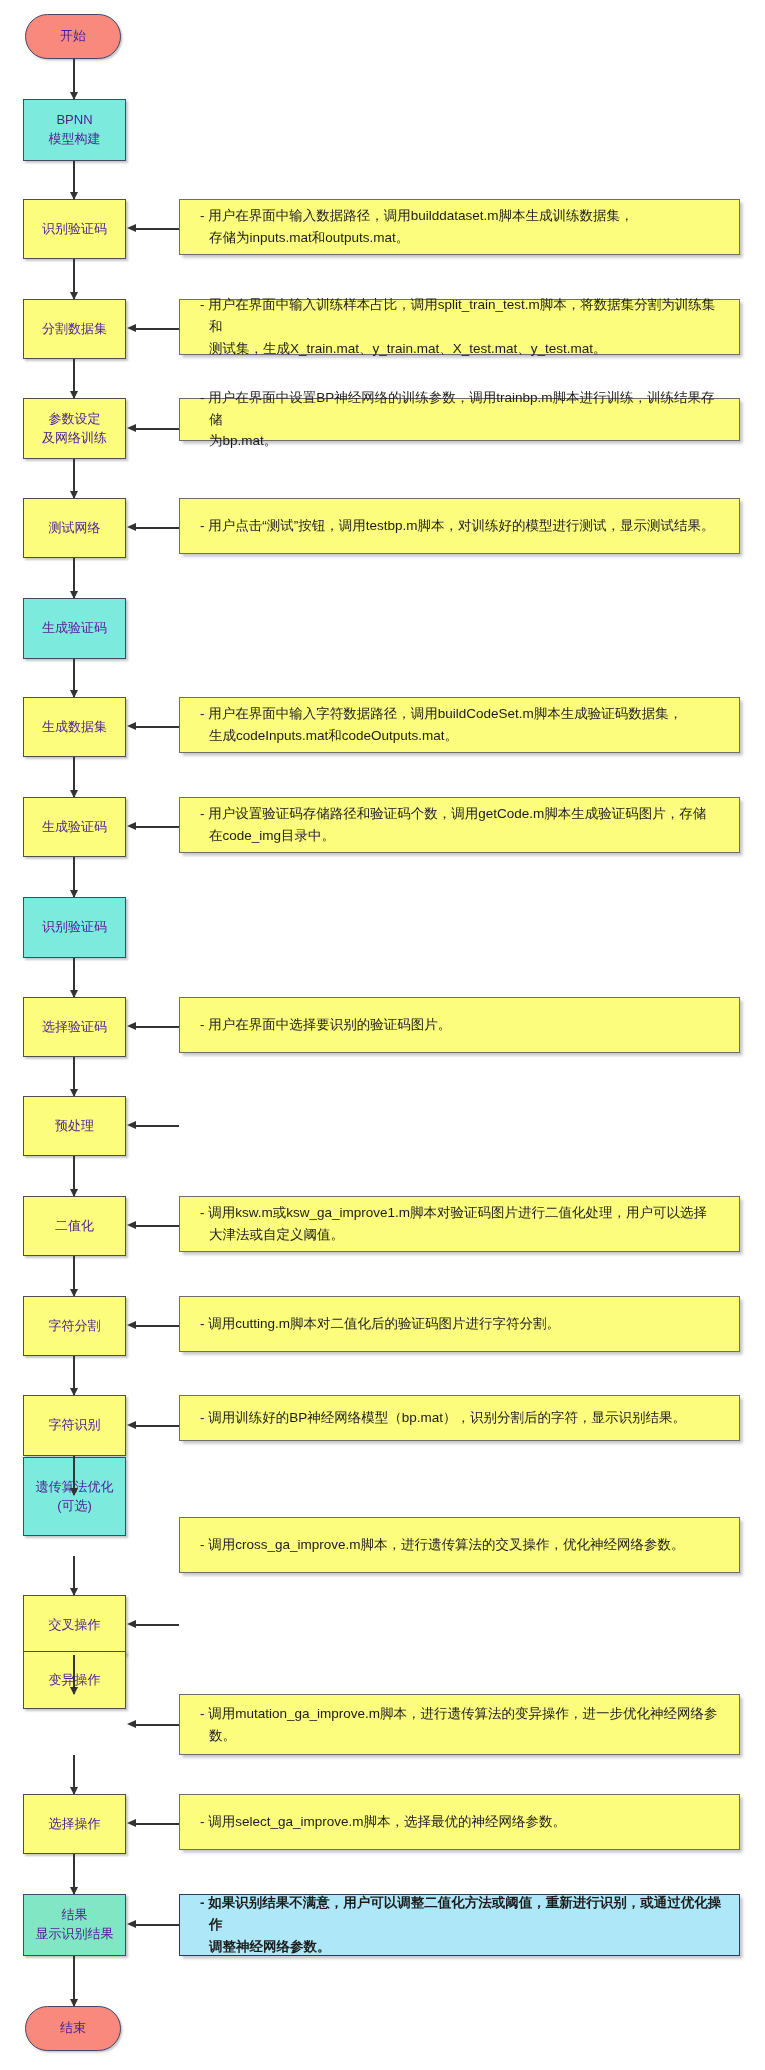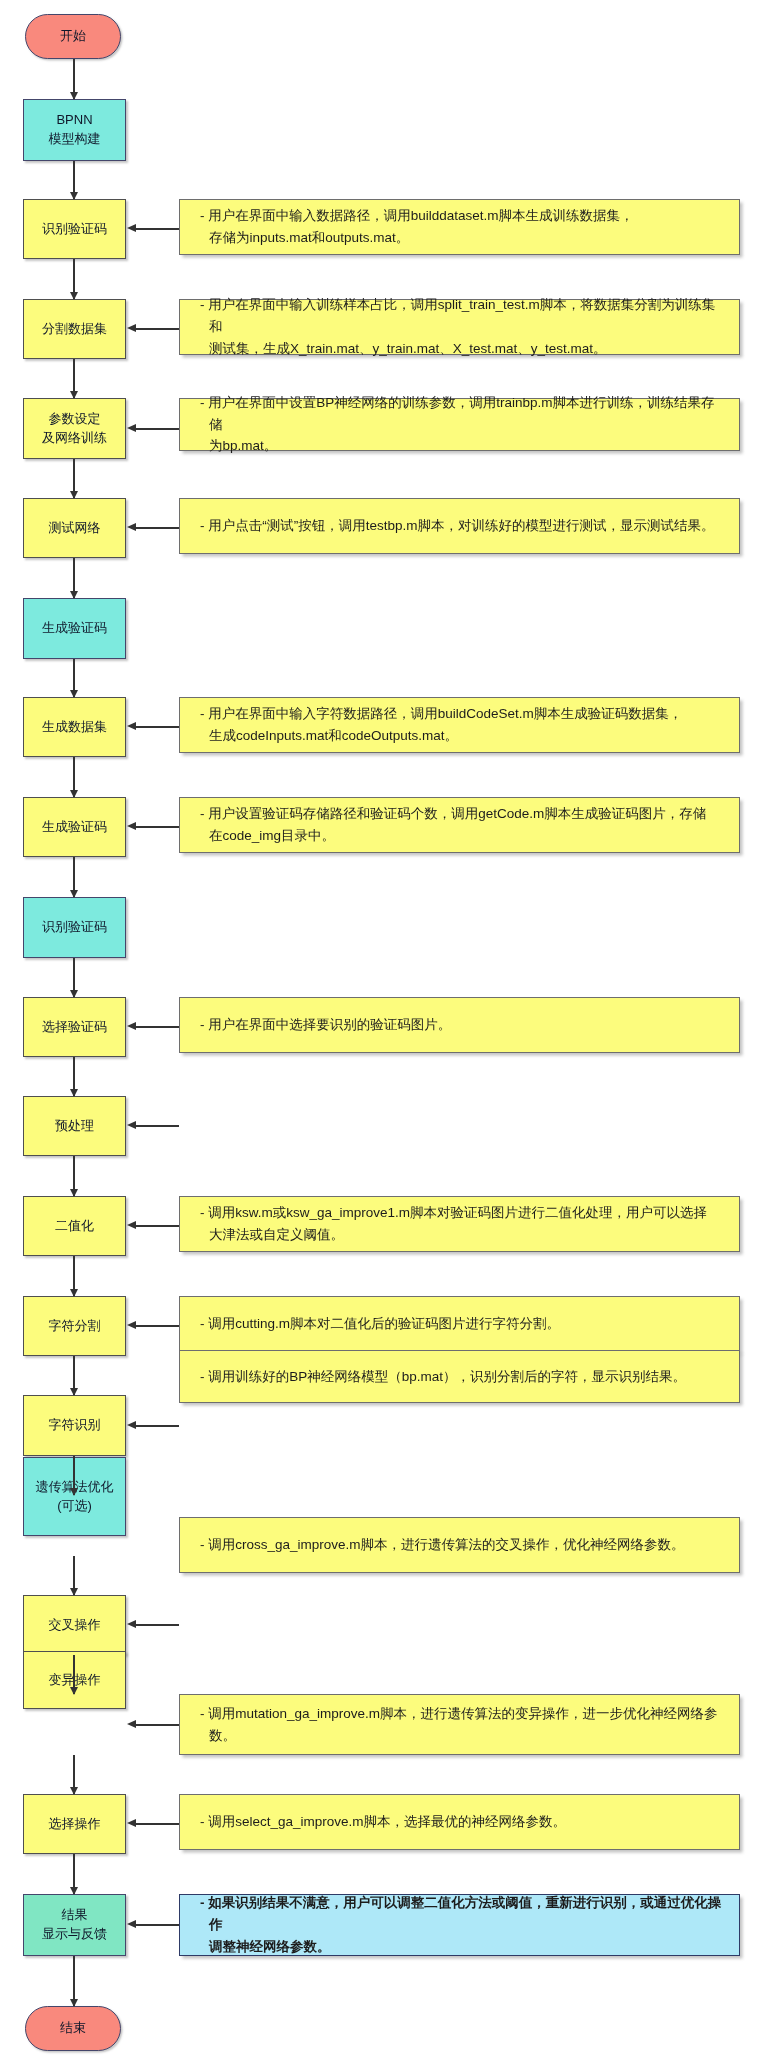--- a/index.html
+++ b/index.html
@@ -42,21 +42,21 @@
   .node.terminal {
     left: 25px; width: 96px; height: 45px;
     border-radius: 23px;
     background: var(--terminal-fill);
     border-color: var(--accent-border);
   }
   .nlabel {
     white-space: pre-line;
     font-size: 13px;
     line-height: 1.45;
-    color: #0f172a;
+    color: #4c1d95;
   }
   .note {
     position: absolute;
     left: 179px;
     width: 561px;
     height: 56px;
     box-sizing: border-box;
     background: var(--step-fill);
     border: 1px solid var(--note-border);
     box-shadow: 2.5px 2.5px 3px rgba(120,120,120,0.45);
@@ -172,35 +172,35 @@
     <span class="nlabel">交叉操作</span>
   </div>
   <div class="node" style="top:1651px;height:58px">
     <span class="nlabel">变异操作</span>
   </div>
   <div class="node" style="top:1794px">
     <span class="nlabel">选择操作</span>
   </div>
   <div class="node result" style="top:1894px;height:62px">
     <span class="nlabel">结果
-显示与反馈</span>
+显示识别结果</span>
   </div>
   <div class="node terminal" style="top:2006px">
     <span class="nlabel">结束</span>
   </div>
 
   <div class="note" style="top:199px">
     <span class="ntext">- 用户在界面中输入数据路径，调用builddataset.m脚本生成训练数据集，
 存储为inputs.mat和outputs.mat。</span>
   </div>
   <div class="note" style="top:299px">
     <span class="ntext">- 用户在界面中输入训练样本占比，调用split_train_test.m脚本，将数据集分割为训练集和
 测试集，生成X_train.mat、y_train.mat、X_test.mat、y_test.mat。</span>
   </div>
-  <div class="note" style="top:398px;height:53px">
+  <div class="note" style="top:398px;height:43px">
     <span class="ntext">- 用户在界面中设置BP神经网络的训练参数，调用trainbp.m脚本进行训练，训练结果存储
 为bp.mat。</span>
   </div>
   <div class="note" style="top:498px">
     <span class="ntext">- 用户点击“测试”按钮，调用testbp.m脚本，对训练好的模型进行测试，显示测试结果。</span>
   </div>
   <div class="note" style="top:697px">
     <span class="ntext">- 用户在界面中输入字符数据路径，调用buildCodeSet.m脚本生成验证码数据集，
 生成codeInputs.mat和codeOutputs.mat。</span>
   </div>
@@ -211,21 +211,21 @@
   <div class="note" style="top:997px">
     <span class="ntext">- 用户在界面中选择要识别的验证码图片。</span>
   </div>
   <div class="note" style="top:1196px">
     <span class="ntext">- 调用ksw.m或ksw_ga_improve1.m脚本对验证码图片进行二值化处理，用户可以选择
 大津法或自定义阈值。</span>
   </div>
   <div class="note" style="top:1296px">
     <span class="ntext">- 调用cutting.m脚本对二值化后的验证码图片进行字符分割。</span>
   </div>
-  <div class="note" style="top:1350px;height:53px">
+  <div class="note" style="top:1395px;height:46px">
     <span class="ntext">- 调用训练好的BP神经网络模型（bp.mat），识别分割后的字符，显示识别结果。</span>
   </div>
   <div class="note" style="top:1517px">
     <span class="ntext">- 调用cross_ga_improve.m脚本，进行遗传算法的交叉操作，优化神经网络参数。</span>
   </div>
   <div class="note" style="top:1794px">
     <span class="ntext">- 调用select_ga_improve.m脚本，选择最优的神经网络参数。</span>
   </div>
   <div class="note" style="top:1694px;height:61px">
     <span class="ntext">- 调用mutation_ga_improve.m脚本，进行遗传算法的变异操作，进一步优化神经网络参数。</span>

